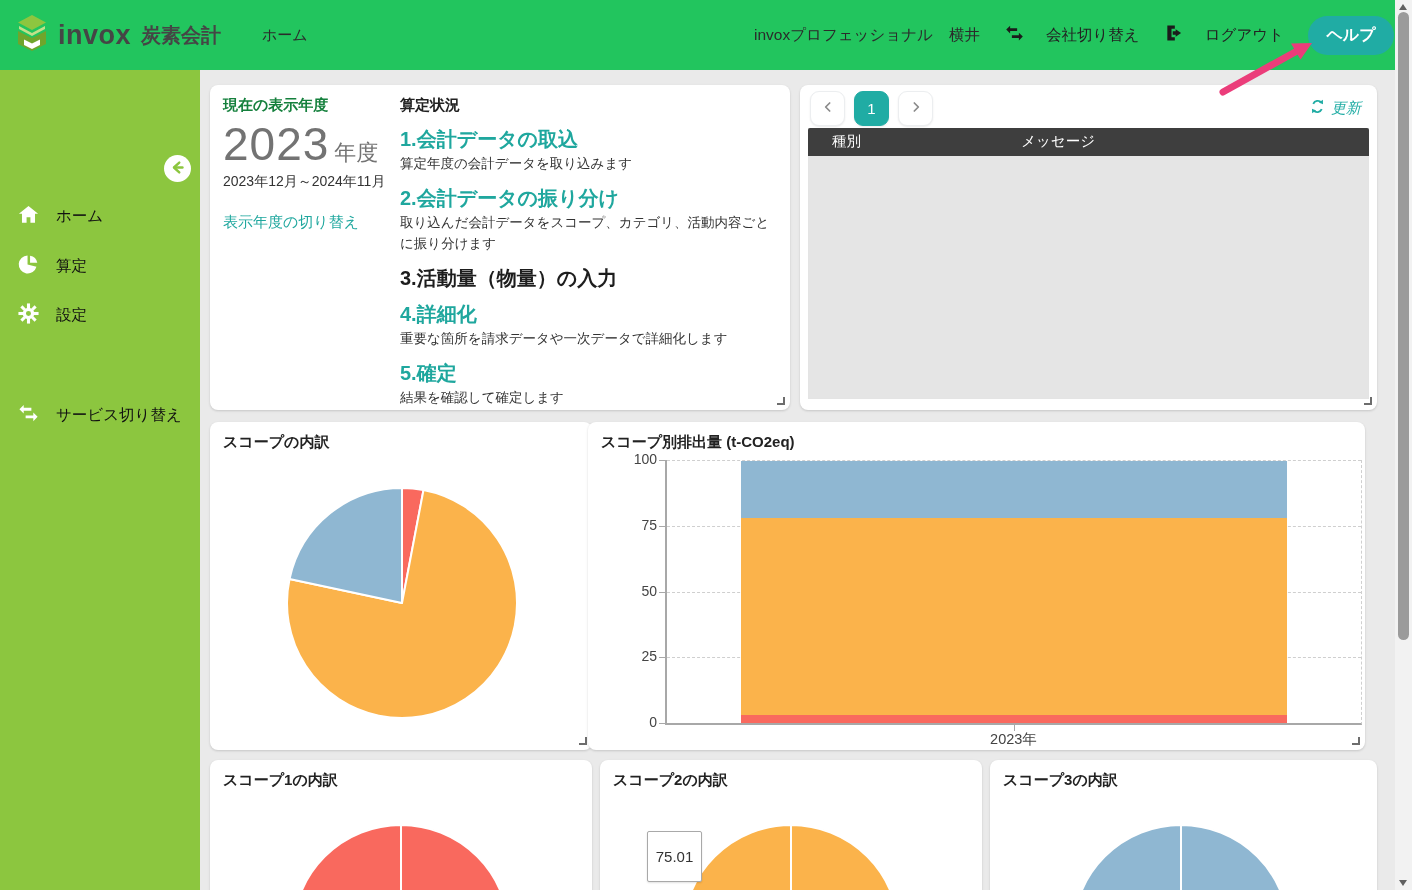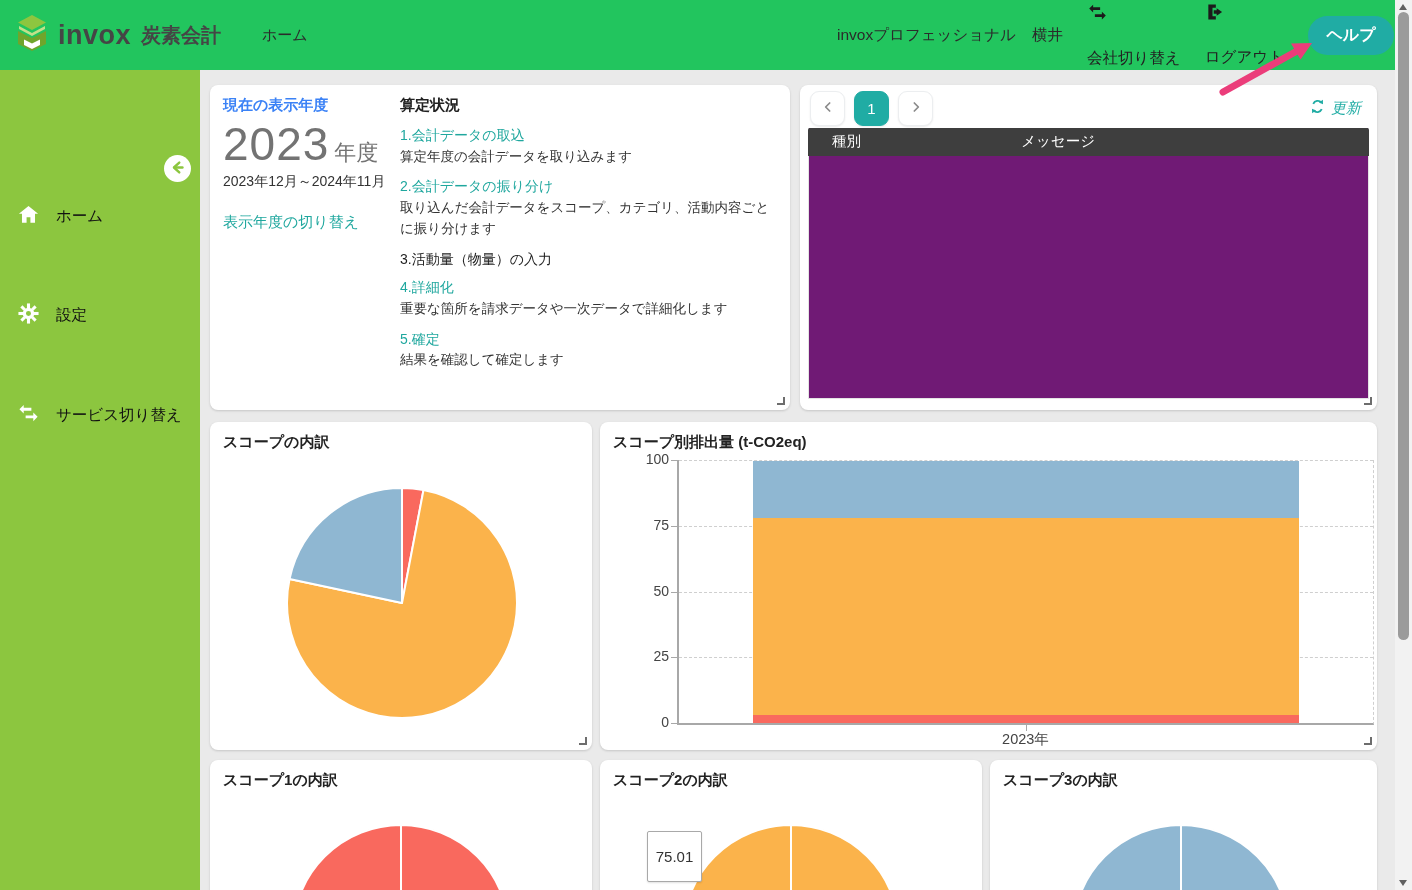--- a/index.html
+++ b/index.html
@@ -11,67 +11,67 @@
     background:#EAEAEA; color:#333;
   }
   
   .header { position:absolute; left:0; top:0; width:1412px; height:70px; background:#22c55e; z-index:20; }
   .logo-group { position:absolute; left:14px; top:0; height:70px; display:flex; align-items:center; gap:8px; cursor:pointer; }
   .logo-text { font-size:27px; font-weight:700; color:#454545; letter-spacing:.5px; }
   .logo-suffix { font-size:20px; font-weight:600; color:#454545; margin-left:2px; }
   .nav-home { position:absolute; left:262px; top:0; height:70px; display:flex; align-items:center; font-size:15px; color:#2b2b2b; cursor:pointer; }
   .header-right { position:absolute; right:18px; top:0; height:70px; display:flex; align-items:center; gap:24px; }
   .plan-user { display:flex; gap:16px; font-size:15.5px; color:#2b2b2b; }
-  .hdr-link { display:flex; gap:21px; font-size:15.5px; color:#222; cursor:pointer;flex-direction:column; }
+  .hdr-link { display:flex; align-items:center; gap:21px; font-size:15.5px; color:#222; cursor:pointer; }
   .help-btn { width:86px; height:39px; background:#20ACA4; color:#fff; font-size:16px; font-weight:700;
     border:none; border-radius:22px; cursor:pointer; display:flex; align-items:center; justify-content:center;
     font-family:inherit; }
   
   .sidebar { position:absolute; left:0; top:70px; width:200px; height:820px; background:#8CC63F; z-index:10; }
   .collapse-btn { position:absolute; left:164px; top:85px; width:27px; height:27px; border-radius:50%;
     background:#fff; border:none; cursor:pointer; display:flex; align-items:center; justify-content:center; }
   .side-item { position:absolute; left:0; width:200px; height:30px; display:flex; align-items:center; gap:16px;
     padding-left:17px; cursor:pointer; }
   .side-item .lbl { font-size:15.5px; color:#111; }
   
   .card { position:absolute; background:#fff; border-radius:8px;
     box-shadow:0 1px 3px rgba(0,0,0,.10), 0 1px 2px rgba(0,0,0,.06); }
   .card-title { position:absolute; left:13px; top:11px; font-size:15px; font-weight:700; color:#222; }
   .resize-handle { position:absolute; right:5px; bottom:5px; width:8px; height:8px;
     border-right:2px solid #6d6d6d; border-bottom:2px solid #6d6d6d; }
   .card-fiscal   { left:210px; top:85px;  width:580px; height:325px; }
   .card-messages { left:800px; top:85px;  width:577px; height:325px; }
   .card-scopepie { left:210px; top:422px; width:382px; height:328px; }
-  .card-bar      { left:600px; top:422px; width:777px; height:328px; }
+  .card-bar      { left:588px; top:422px; width:777px; height:328px; }
   .card-s1 { left:210px; top:760px; width:382px; height:240px; }
   .card-s2 { left:600px; top:760px; width:382px; height:240px; }
   .card-s3 { left:990px; top:760px; width:387px; height:240px; }
   
   .fiscal-left { position:absolute; left:13px; top:11px; width:170px; }
-  .fiscal-title { font-size:15px; font-weight:700; color:#3b82f6; }
+  .fiscal-title { font-size:15px; font-weight:700; color:#15803d; }
   .fiscal-year { margin-top:2px; color:#737373; }
   .fiscal-year .big { font-size:46px; font-weight:400; letter-spacing:1px; }
   .fiscal-year .suffix { font-size:22px; margin-left:5px; }
   .fiscal-period { font-size:14px; color:#333; margin-top:2px; }
   .fiscal-link { margin-top:22px; font-size:15px; color:#1FA79E; cursor:pointer; }
   .status-col { position:absolute; left:190px; top:11px; width:378px; }
   .status-title { font-size:15px; font-weight:700; color:#222; margin-bottom:12px; }
   .step { margin-bottom:11px; }
-  .step-title { font-size:14px; font-weight:400; color:#1FA79E; line-height:1.25; cursor:pointer; }
+  .step-title { font-size:20px; font-weight:700; color:#1FA79E; line-height:1.25; cursor:pointer; }
   .step.plain .step-title { color:#1d1d1d; cursor:default; }
   .step-desc { font-size:13.5px; color:#333; line-height:1.55; margin-top:2px; }
   
   .pager { position:absolute; left:10px; top:6px; display:flex; gap:9px; }
   .page-btn { width:35px; height:35px; border-radius:9px; background:#fff; border:1px solid #eceef0;
     box-shadow:0 1px 2px rgba(0,0,0,.08); display:flex; align-items:center; justify-content:center; cursor:pointer; }
   .page-btn.active { background:#20ACA4; border-color:#20ACA4; color:#fff; font-size:15px; }
   .refresh { position:absolute; right:16px; top:13px; display:flex; align-items:center; gap:5px;
     color:#20ACA4; font-size:15px; cursor:pointer;font-style:italic; }
   .msg-table { position:absolute; left:8px; right:8px; top:43px; bottom:11px;
-    border:1px solid #e4e4e4; border-top:none; background:#701a75; }
+    border:1px solid #e4e4e4; border-top:none; background:#e5e5e5; }
   .msg-thead { position:absolute; left:-1px; right:-1px; top:0; height:28px; background:#3E3E3E;
     border-radius:2px 2px 0 0; color:#fff; font-size:14.5px; }
   .th-type { position:absolute; left:24px; top:4px; }
   .th-message { position:absolute; left:38%; width:40%; text-align:left; top:4px; }
   
   .bar-plot { position:absolute; left:77px; top:38px; width:697px; height:265px;
     border-left:2px solid #a8a8a8; border-bottom:2px solid #a8a8a8; border-right:1px dashed #cfcfcf; }
   .gridline { position:absolute; left:0; right:0; height:0; border-top:1px dashed #cfcfcf; }
   .ytick-label { position:absolute; left:-42px; width:32px; text-align:right; font-size:14px; color:#444; }
   .ytick-mark { position:absolute; left:-8px; width:6px; height:1px; background:#a8a8a8; }
@@ -151,20 +151,29 @@
 
   <div class="side-item" style="top:131px">
     <span>
       <svg width="23" height="23" viewBox="0 0 24 24" fill="#fff">
         <path d="M12 3 L22 11.2 H18.8 V20.5 H14 V14.8 H10 V20.5 H5.2 V11.2 H2 Z"></path>
       </svg>
     </span>
     <span class="lbl">ホーム</span>
   </div>
 
+  <div class="side-item" style="top:181px">
+    <span>
+      <svg width="23" height="23" viewBox="0 0 24 24" fill="#fff">
+        <path d="M11 12 V2.6 A 9.4 9.4 0 1 0 20.3 14.4 Z"></path>
+        <path d="M13.6 2.8 A 9.4 9.4 0 0 1 21.2 10.3 L 13.6 10.3 Z"></path>
+      </svg>
+    </span>
+    <span class="lbl">算定</span>
+  </div>
 
   <div class="side-item" style="top:230px">
     <span>
       <svg width="23" height="23" viewBox="0 0 24 24">
         <g fill="#fff">
           <circle cx="12" cy="12" r="6"></circle>
           <rect x="10.4" y="1.5" width="3.2" height="5"></rect>
           <rect x="10.4" y="17.5" width="3.2" height="5"></rect>
           <rect x="10.4" y="1.5" width="3.2" height="5" transform="rotate(45 12 12)"></rect>
           <rect x="10.4" y="17.5" width="3.2" height="5" transform="rotate(45 12 12)"></rect>

